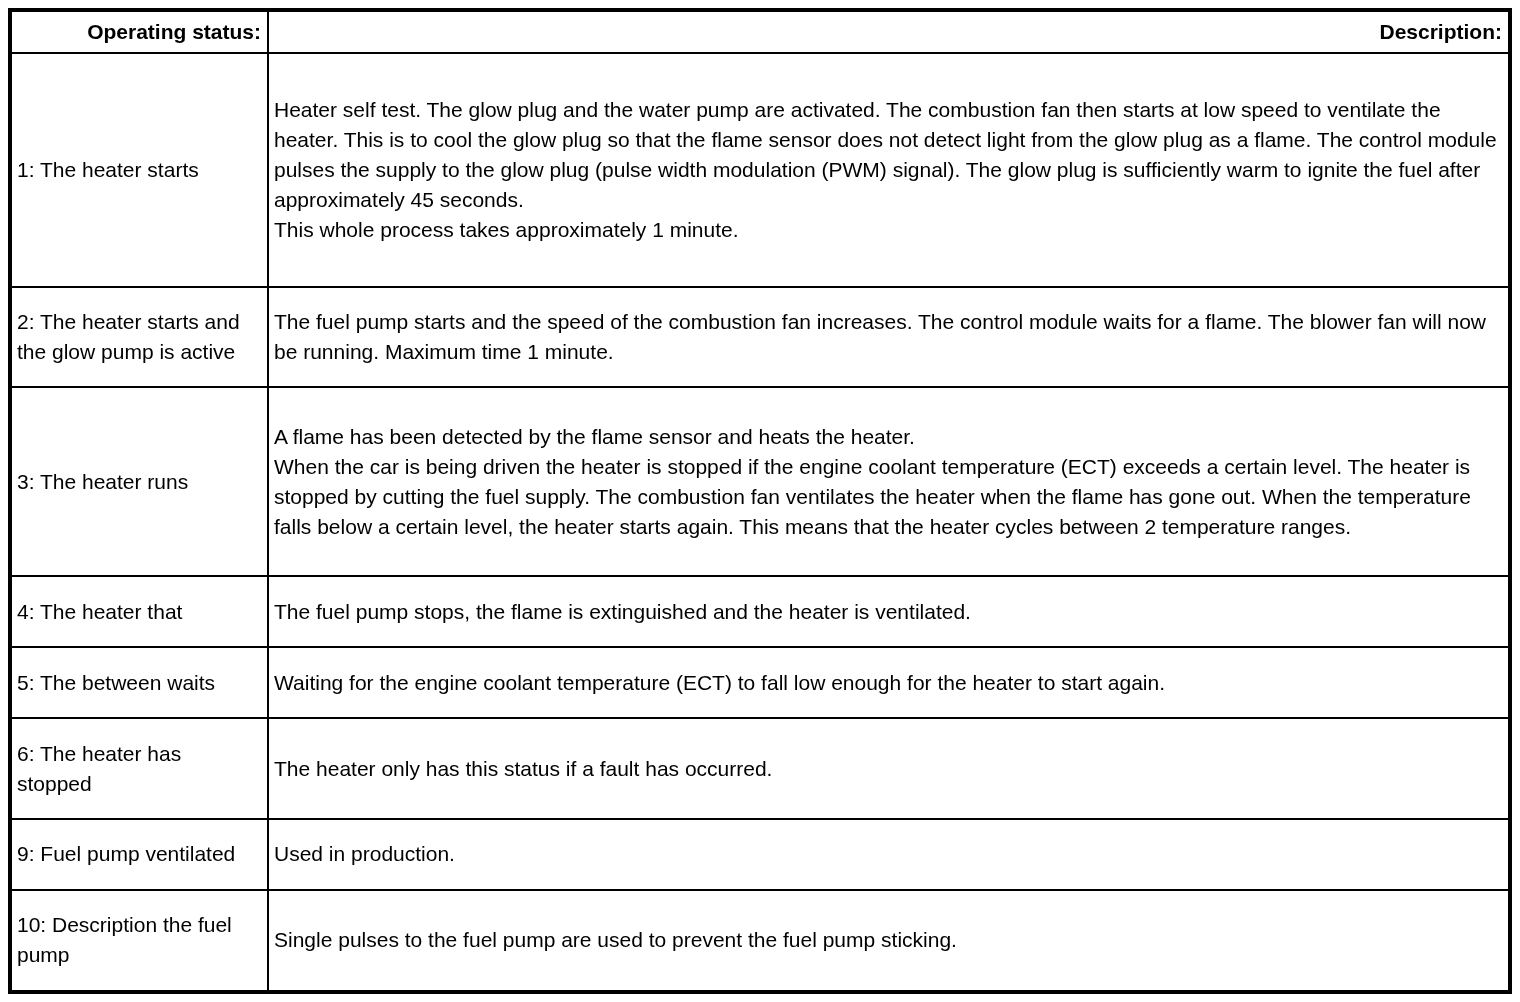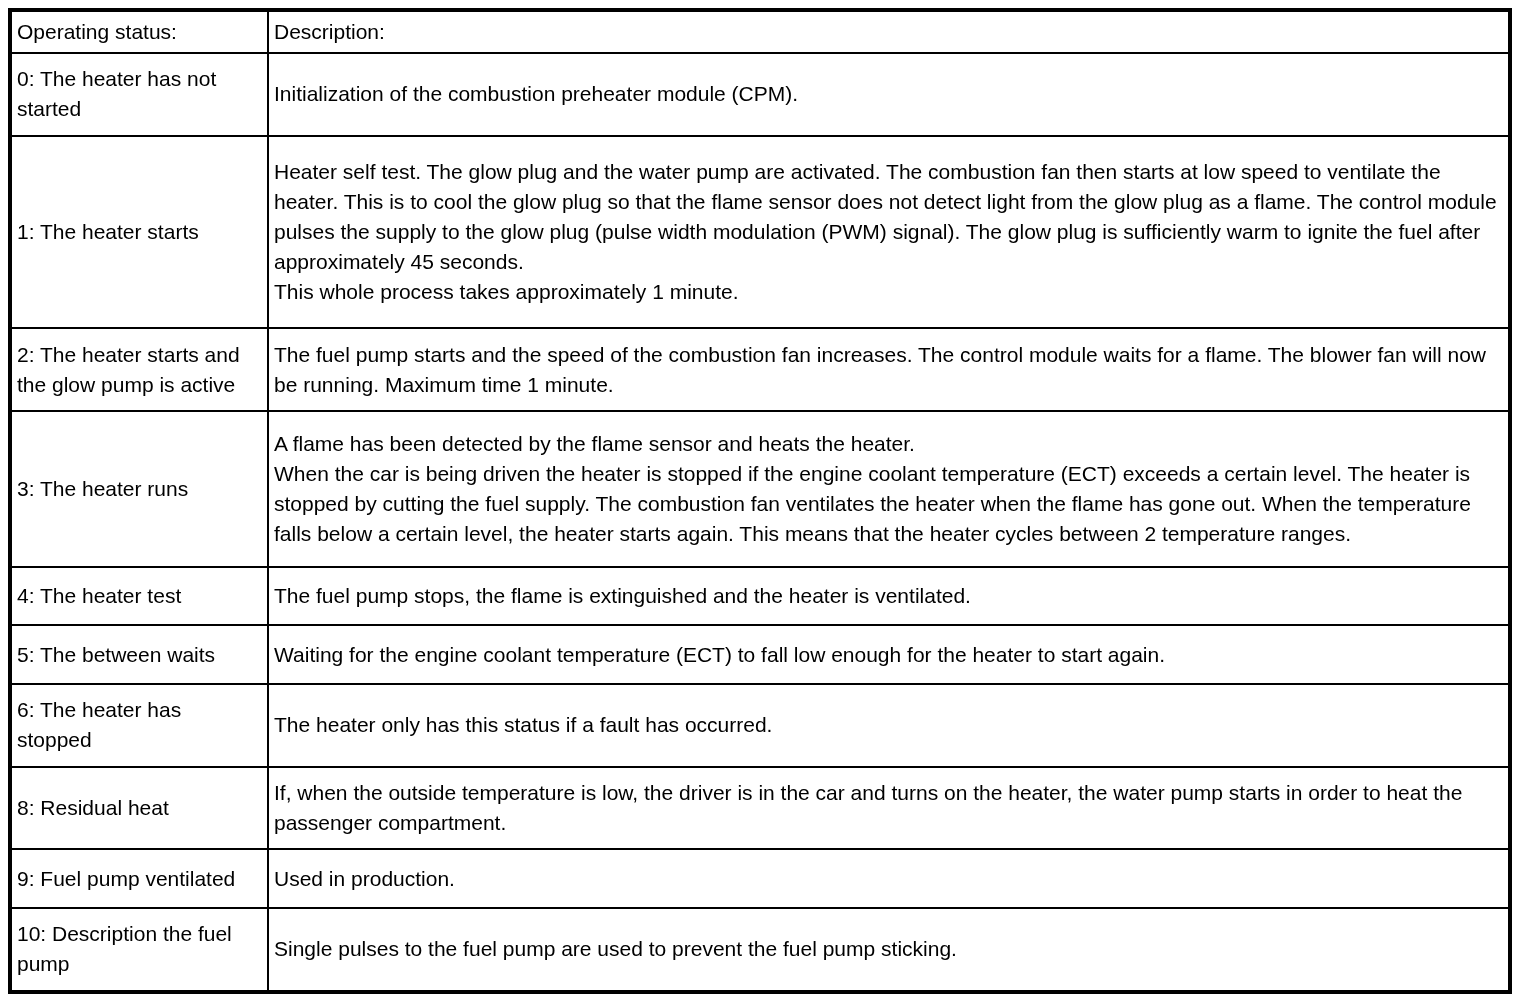--- a/index.html
+++ b/index.html
@@ -31,72 +31,65 @@
   }
   th.col-status { width: 244px; }
   th, td {
     padding: 3px 6px 3px 5px;
     vertical-align: middle;
     text-align: left;
     font-weight: normal;
     word-wrap: break-word;
   }
   thead th {
-    font-weight: normal;
+    font-weight: bold;
     height: 34px;
+    text-align: right;
   }
   td.description-cell {
     white-space: pre-line;
   }
   tr.data-row td { height: 40px; }
 </style>
 </head>
 <body>
 
 <table class="status-table">
   <thead>
     <tr>
       <th class="col-status">Operating status:</th>
       <th class="col-description">Description:</th>
     </tr>
   </thead>
   <tbody id="table-body">
       <tr class="data-row">
-        <td class="status-cell">0: The heater has not started</td>
-        <td class="description-cell">Initialization of the combustion preheater module (CPM).</td>
-      </tr>
-      <tr class="data-row">
         <td class="status-cell">1: The heater starts</td>
         <td class="description-cell">Heater self test. The glow plug and the water pump are activated. The combustion fan then starts at low speed to ventilate the heater. This is to cool the glow plug so that the flame sensor does not detect light from the glow plug as a flame. The control module pulses the supply to the glow plug (pulse width modulation (PWM) signal). The glow plug is sufficiently warm to ignite the fuel after approximately 45 seconds.
 This whole process takes approximately 1 minute.</td>
       </tr>
       <tr class="data-row">
         <td class="status-cell">2: The heater starts and the glow pump is active</td>
         <td class="description-cell">The fuel pump starts and the speed of the combustion fan increases. The control module waits for a flame. The blower fan will now be running. Maximum time 1 minute.</td>
       </tr>
       <tr class="data-row">
         <td class="status-cell">3: The heater runs</td>
         <td class="description-cell">A flame has been detected by the flame sensor and heats the heater.
 When the car is being driven the heater is stopped if the engine coolant temperature (ECT) exceeds a certain level. The heater is stopped by cutting the fuel supply. The combustion fan ventilates the heater when the flame has gone out. When the temperature falls below a certain level, the heater starts again. This means that the heater cycles between 2 temperature ranges.</td>
       </tr>
       <tr class="data-row">
-        <td class="status-cell">4: The heater test</td>
+        <td class="status-cell">4: The heater that</td>
         <td class="description-cell">The fuel pump stops, the flame is extinguished and the heater is ventilated.</td>
       </tr>
       <tr class="data-row">
         <td class="status-cell">5: The between waits</td>
         <td class="description-cell">Waiting for the engine coolant temperature (ECT) to fall low enough for the heater to start again.</td>
       </tr>
       <tr class="data-row">
         <td class="status-cell">6: The heater has stopped</td>
         <td class="description-cell">The heater only has this status if a fault has occurred.</td>
-      </tr>
-      <tr class="data-row">
-        <td class="status-cell">8: Residual heat</td>
-        <td class="description-cell">If, when the outside temperature is low, the driver is in the car and turns on the heater, the water pump starts in order to heat the passenger compartment.</td>
       </tr>
       <tr class="data-row">
         <td class="status-cell">9: Fuel pump ventilated</td>
         <td class="description-cell">Used in production.</td>
       </tr>
       <tr class="data-row">
         <td class="status-cell">10: Description the fuel pump</td>
         <td class="description-cell">Single pulses to the fuel pump are used to prevent the fuel pump sticking.</td>
       </tr>
     </tbody>

